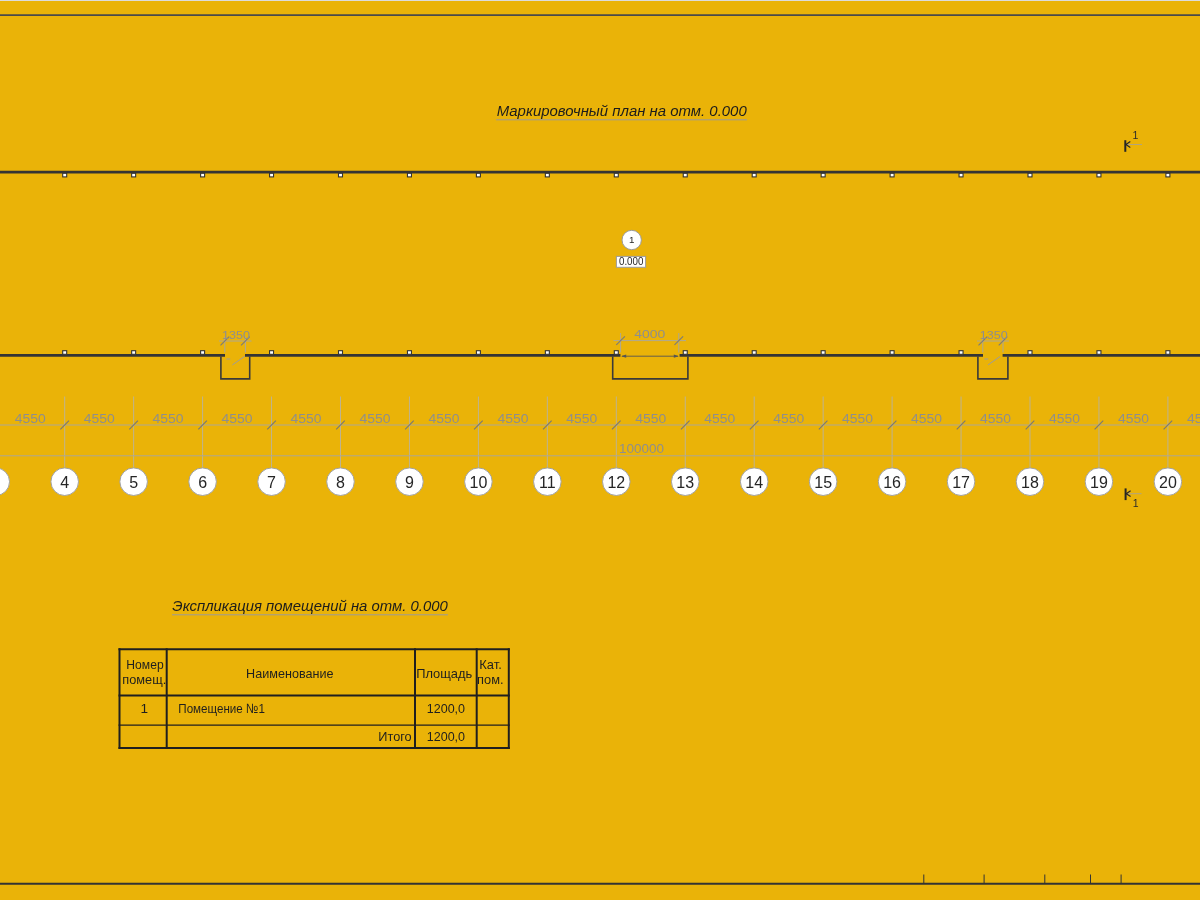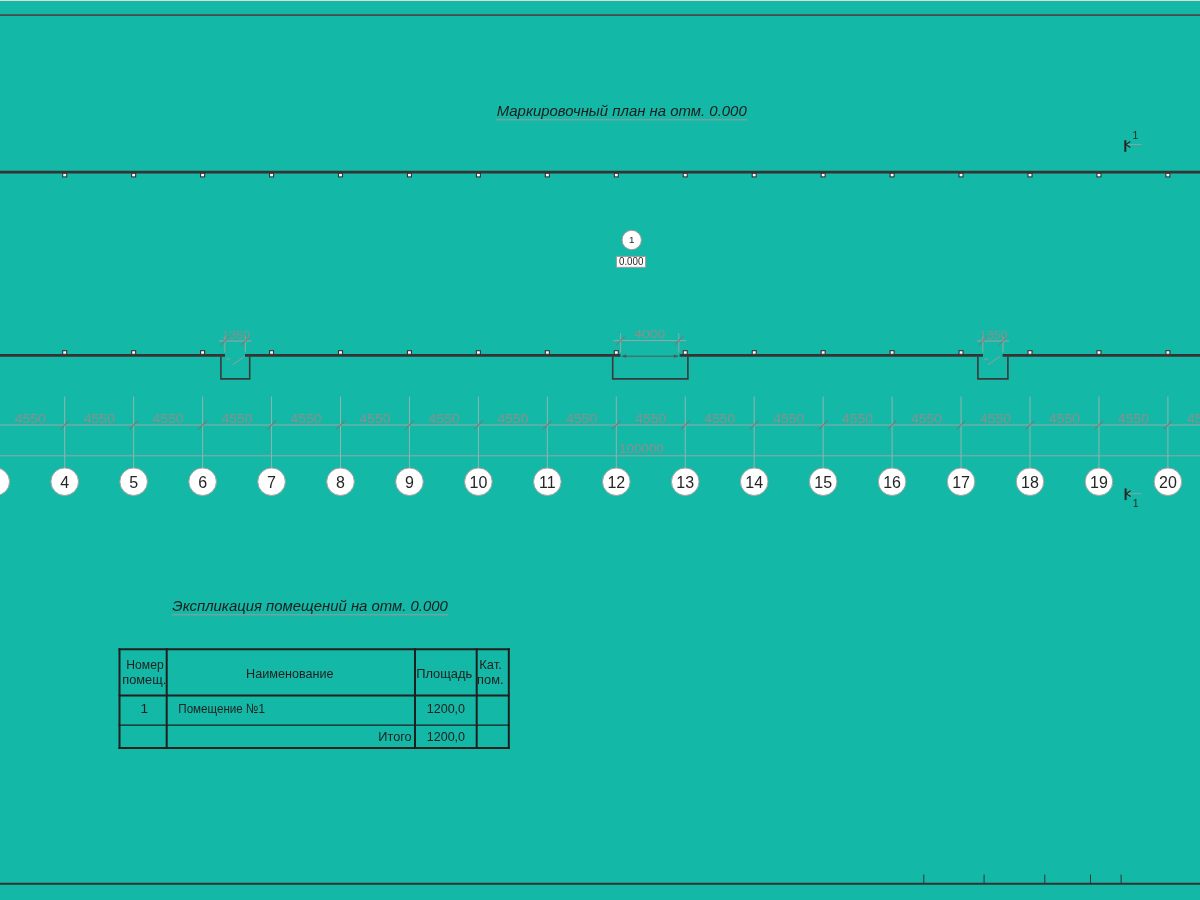--- a/index.html
+++ b/index.html
@@ -1,16 +1,16 @@
 <!DOCTYPE html>
 <html><head>
 <meta charset="utf-8">
 <style>
   html,body{margin:0;padding:0;background:#fff;}
-  .page{position:relative;width:1200px;height:900px;background:#14b8a6;overflow:hidden;
+  .page{position:relative;width:1200px;height:900px;background:#eab308;overflow:hidden;
         font-family:"Liberation Sans", sans-serif;}
   svg{position:absolute;left:0;top:0;}
   svg text{font-family:"Liberation Sans", sans-serif;}
 </style>
 </head>
 <body>
 <div class="page">
 <svg width="1200" height="900" viewBox="0 0 1200 900">
 
 <line x1="0" y1="0.5" x2="1200" y2="0.5" stroke="#dcdcdc" stroke-width="1"></line>

